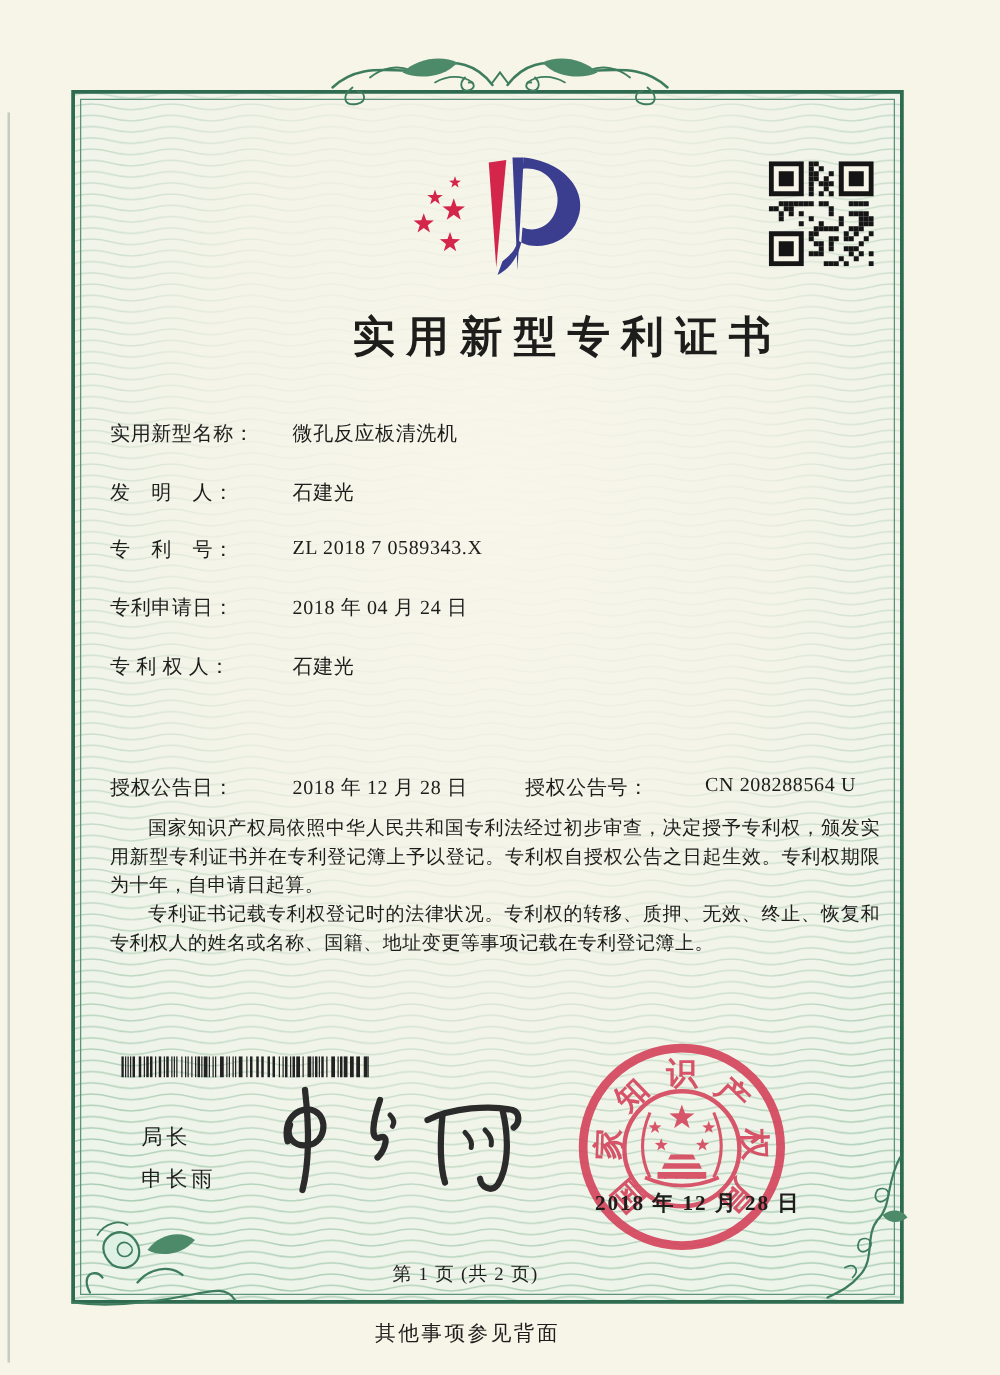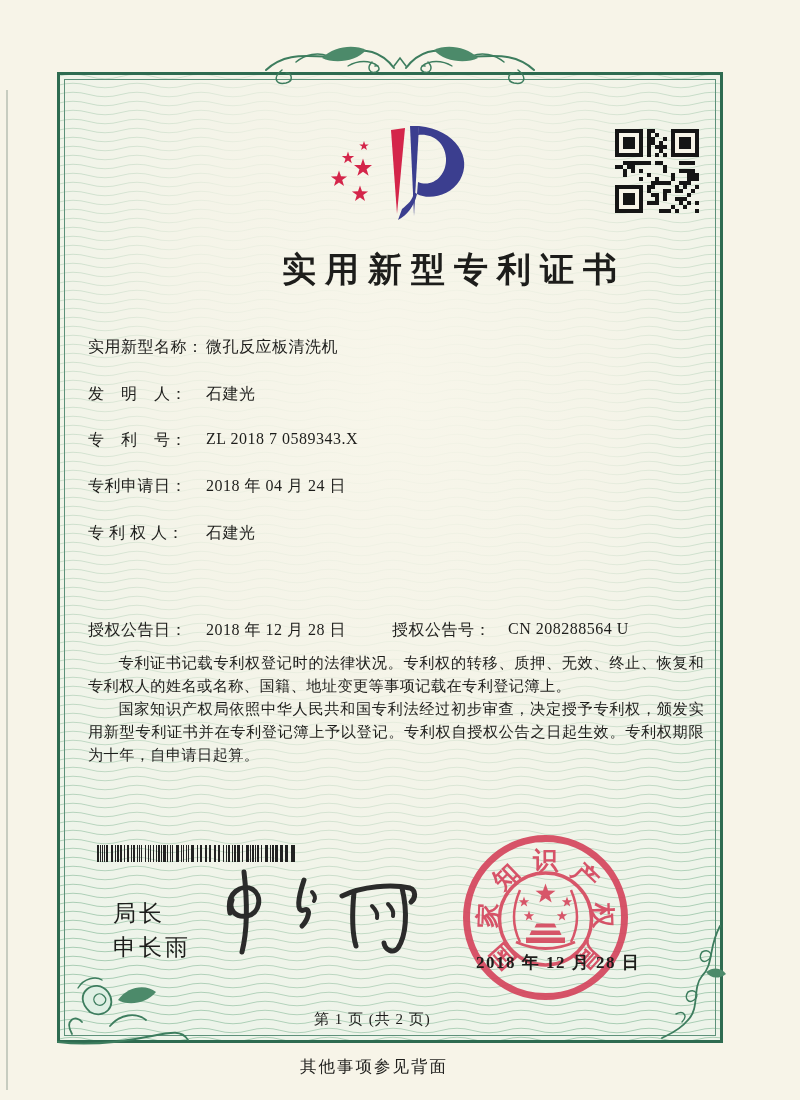--- a/index.html
+++ b/index.html
@@ -11,26 +11,26 @@
   }
   .abs{position:absolute;}
   .page{position:absolute;inset:0;}
   .scan-edge{position:absolute;left:6px;top:90px;width:2px;height:1000px;background:rgba(140,155,145,.45);}
   .border-outer{position:absolute;left:57px;top:72px;width:666px;height:971px;border:3px solid #2e6b50;box-sizing:border-box;}
   .border-inner{position:absolute;left:64px;top:79px;width:652px;height:957px;border:1px solid #5d917a;box-sizing:border-box;}
   .cert-no{left:88px;top:123px;font-size:16px;letter-spacing:2px;}
   .title{left:57px;top:247px;width:791px;text-align:center;font-size:34px;font-weight:700;letter-spacing:9px;padding-left:3px;box-sizing:border-box;}
   .row{left:88px;width:618px;font-size:16px;letter-spacing:.5px;}
   .row .lbl{display:inline-block;width:118px;vertical-align:top;}
-  .row .val{display:inline-block;vertical-align:top;}
+  .row .val{display:inline-block;vertical-align:top;margin-left:28px;}
   .addr-val{width:492px;line-height:24px;}
   .grant-val{width:186px;}
   .body-text{left:88px;top:651px;width:616px;font-size:15.2px;line-height:23px;text-align:justify;letter-spacing:.4px;}
   .body-text p{margin:0;text-indent:2em;}
-  .signer{left:113px;font-size:23px;letter-spacing:3px;}
+  .signer{left:113px;font-size:17px;letter-spacing:3px;}
   .seal-date{left:476px;top:951px;font-size:17px;letter-spacing:1.5px;font-weight:600;}
   .footer-page{left:314px;top:1010px;font-size:15px;letter-spacing:1px;}
   .back-note{left:374px;top:1056px;transform:translateX(-50%);font-size:16.5px;letter-spacing:2px;}
   svg{display:block;}
 </style>
 </head>
 <body>
 
 <div class="page">
 
@@ -231,22 +231,22 @@
     <span class="lbl">专利申请日：</span><span class="val">2018 年 04 月 24 日</span>
   </div>
   <div class="abs row" style="top:523px;">
     <span class="lbl">专 利 权 人：</span><span class="val">石建光</span>
   </div>
   <div class="abs row" style="top:620px;">
     <span class="lbl">授权公告日：</span><span class="val grant-val">2018 年 12 月 28 日</span><span class="lbl" style="width:116px;">授权公告号：</span><span class="val">CN 208288564 U</span>
   </div>
 
   <div class="abs body-text">
+    <p>国家知识产权局依照中华人民共和国专利法经过初步审查，决定授予专利权，颁发实用新型专利证书并在专利登记簿上予以登记。专利权自授权公告之日起生效。专利权期限为十年，自申请日起算。</p>
     <p>专利证书记载专利权登记时的法律状况。专利权的转移、质押、无效、终止、恢复和专利权人的姓名或名称、国籍、地址变更等事项记载在专利登记簿上。</p>
-    <p>国家知识产权局依照中华人民共和国专利法经过初步审查，决定授予专利权，颁发实用新型专利证书并在专利登记簿上予以登记。专利权自授权公告之日起生效。专利权期限为十年，自申请日起算。</p>
   </div>
 
   <svg class="abs" id="barcode" style="left:97px;top:845px;" width="198" height="17" viewBox="0 0 198 17">
       <rect x="0" y="0" width="2" height="17" fill="#222"></rect>
       <rect x="3" y="0" width="1" height="17" fill="#222"></rect>
       <rect x="5" y="0" width="1" height="17" fill="#222"></rect>
       <rect x="7" y="0" width="1" height="17" fill="#222"></rect>
       <rect x="9" y="0" width="2" height="17" fill="#222"></rect>
       <rect x="14" y="0" width="2" height="17" fill="#222"></rect>
       <rect x="18" y="0" width="1" height="17" fill="#222"></rect>

